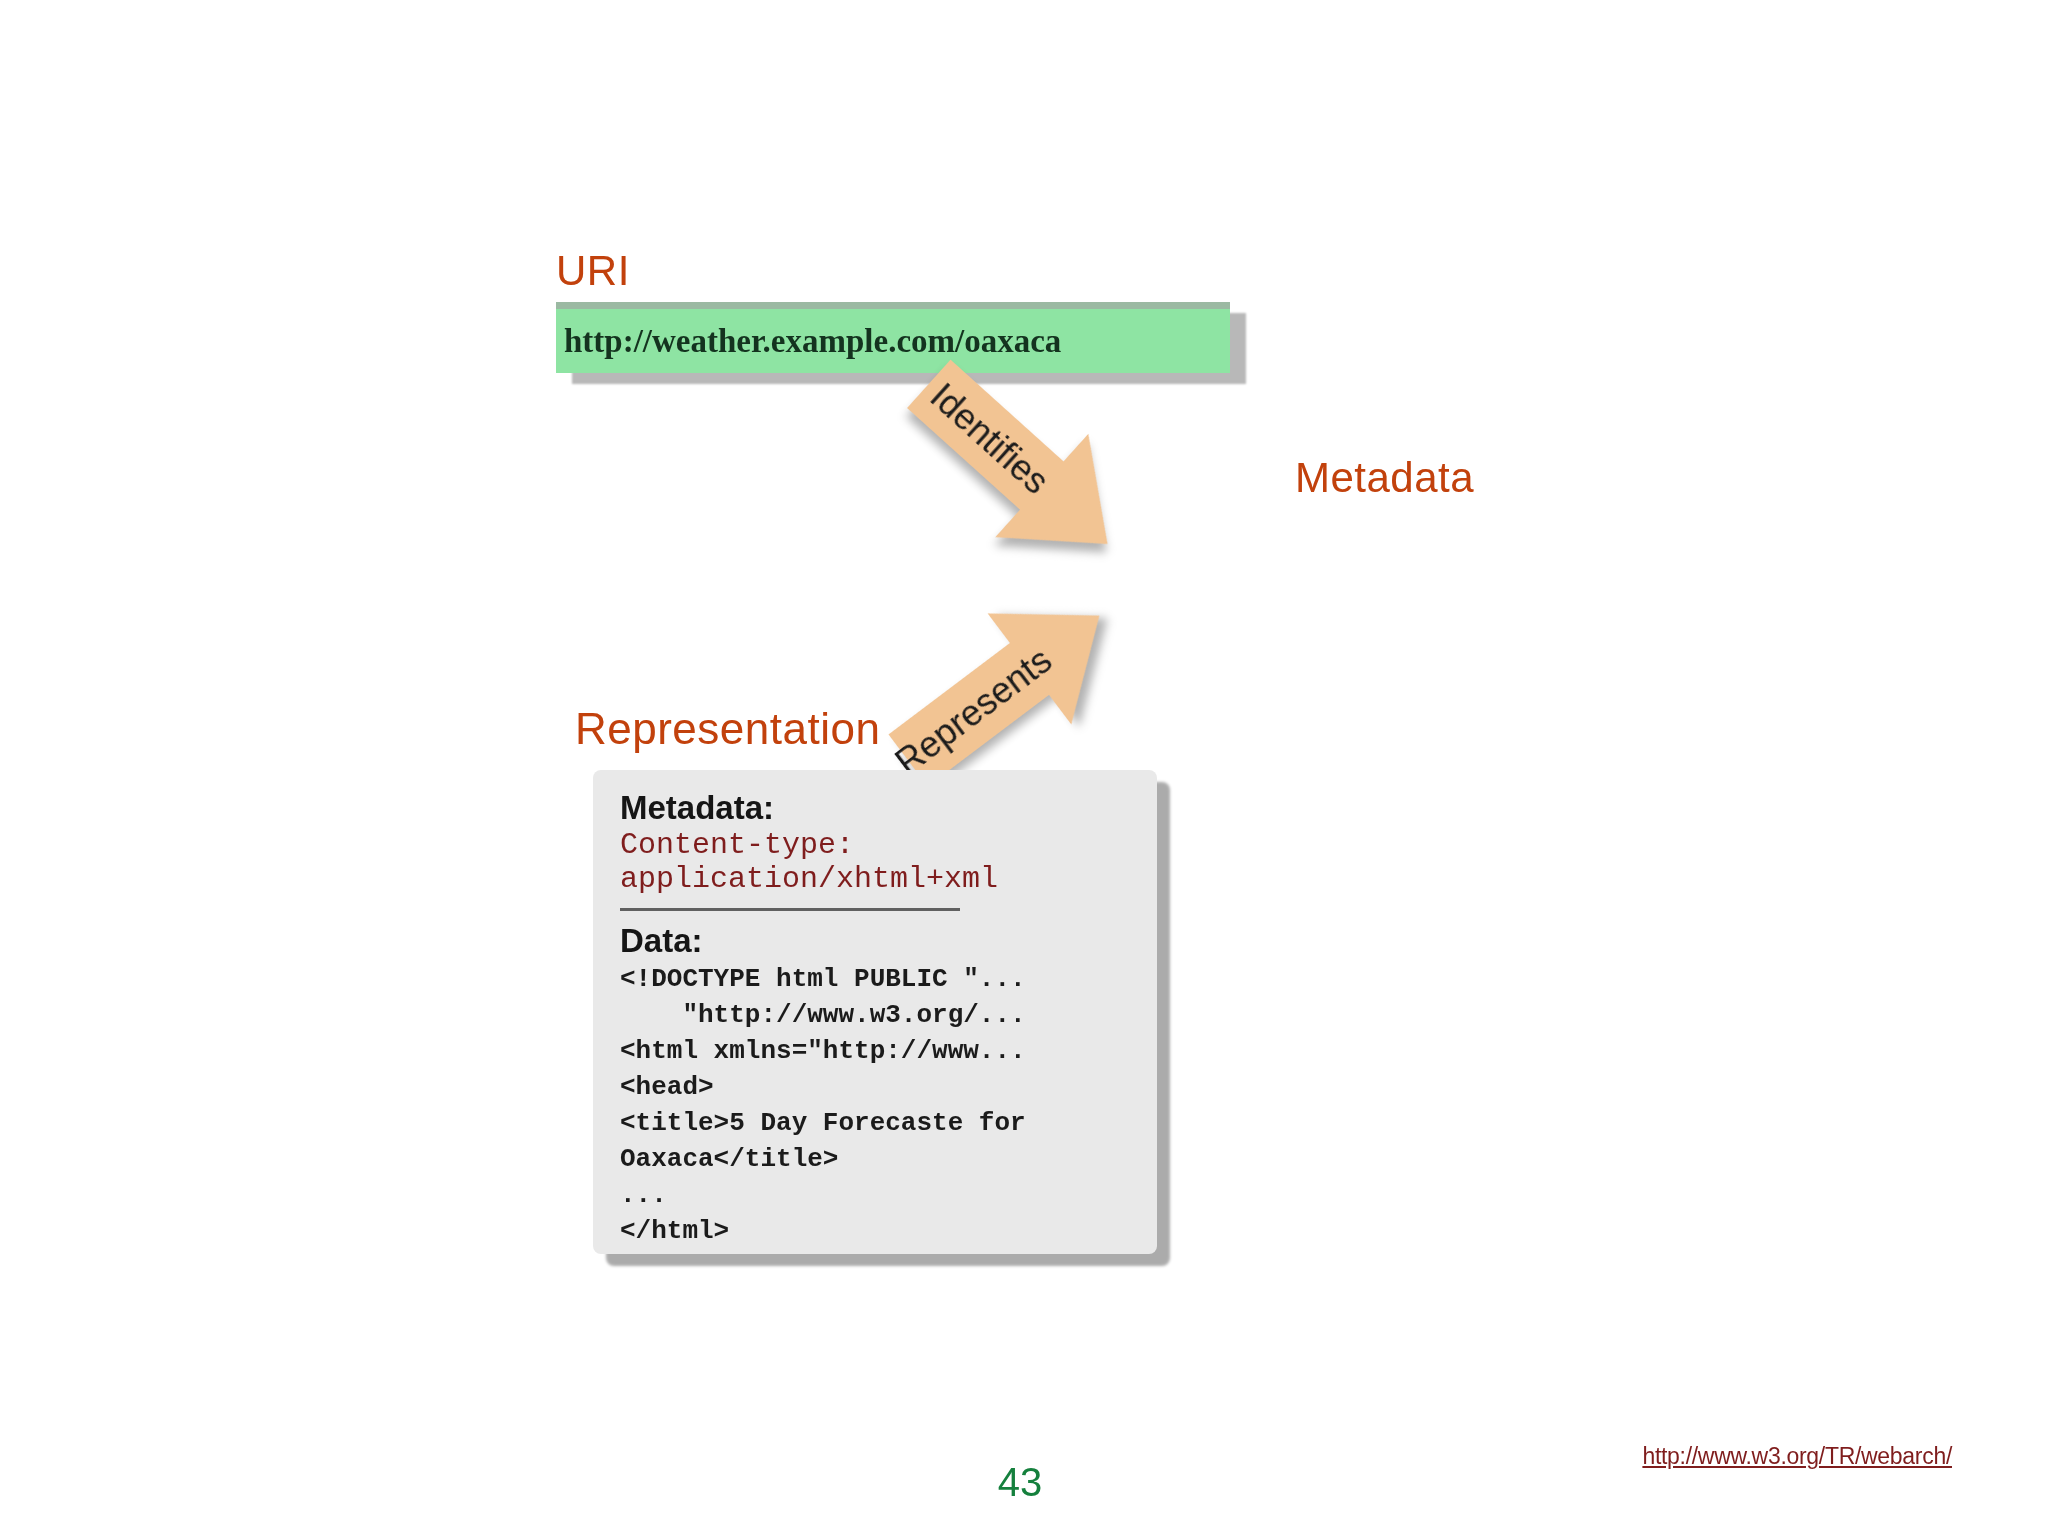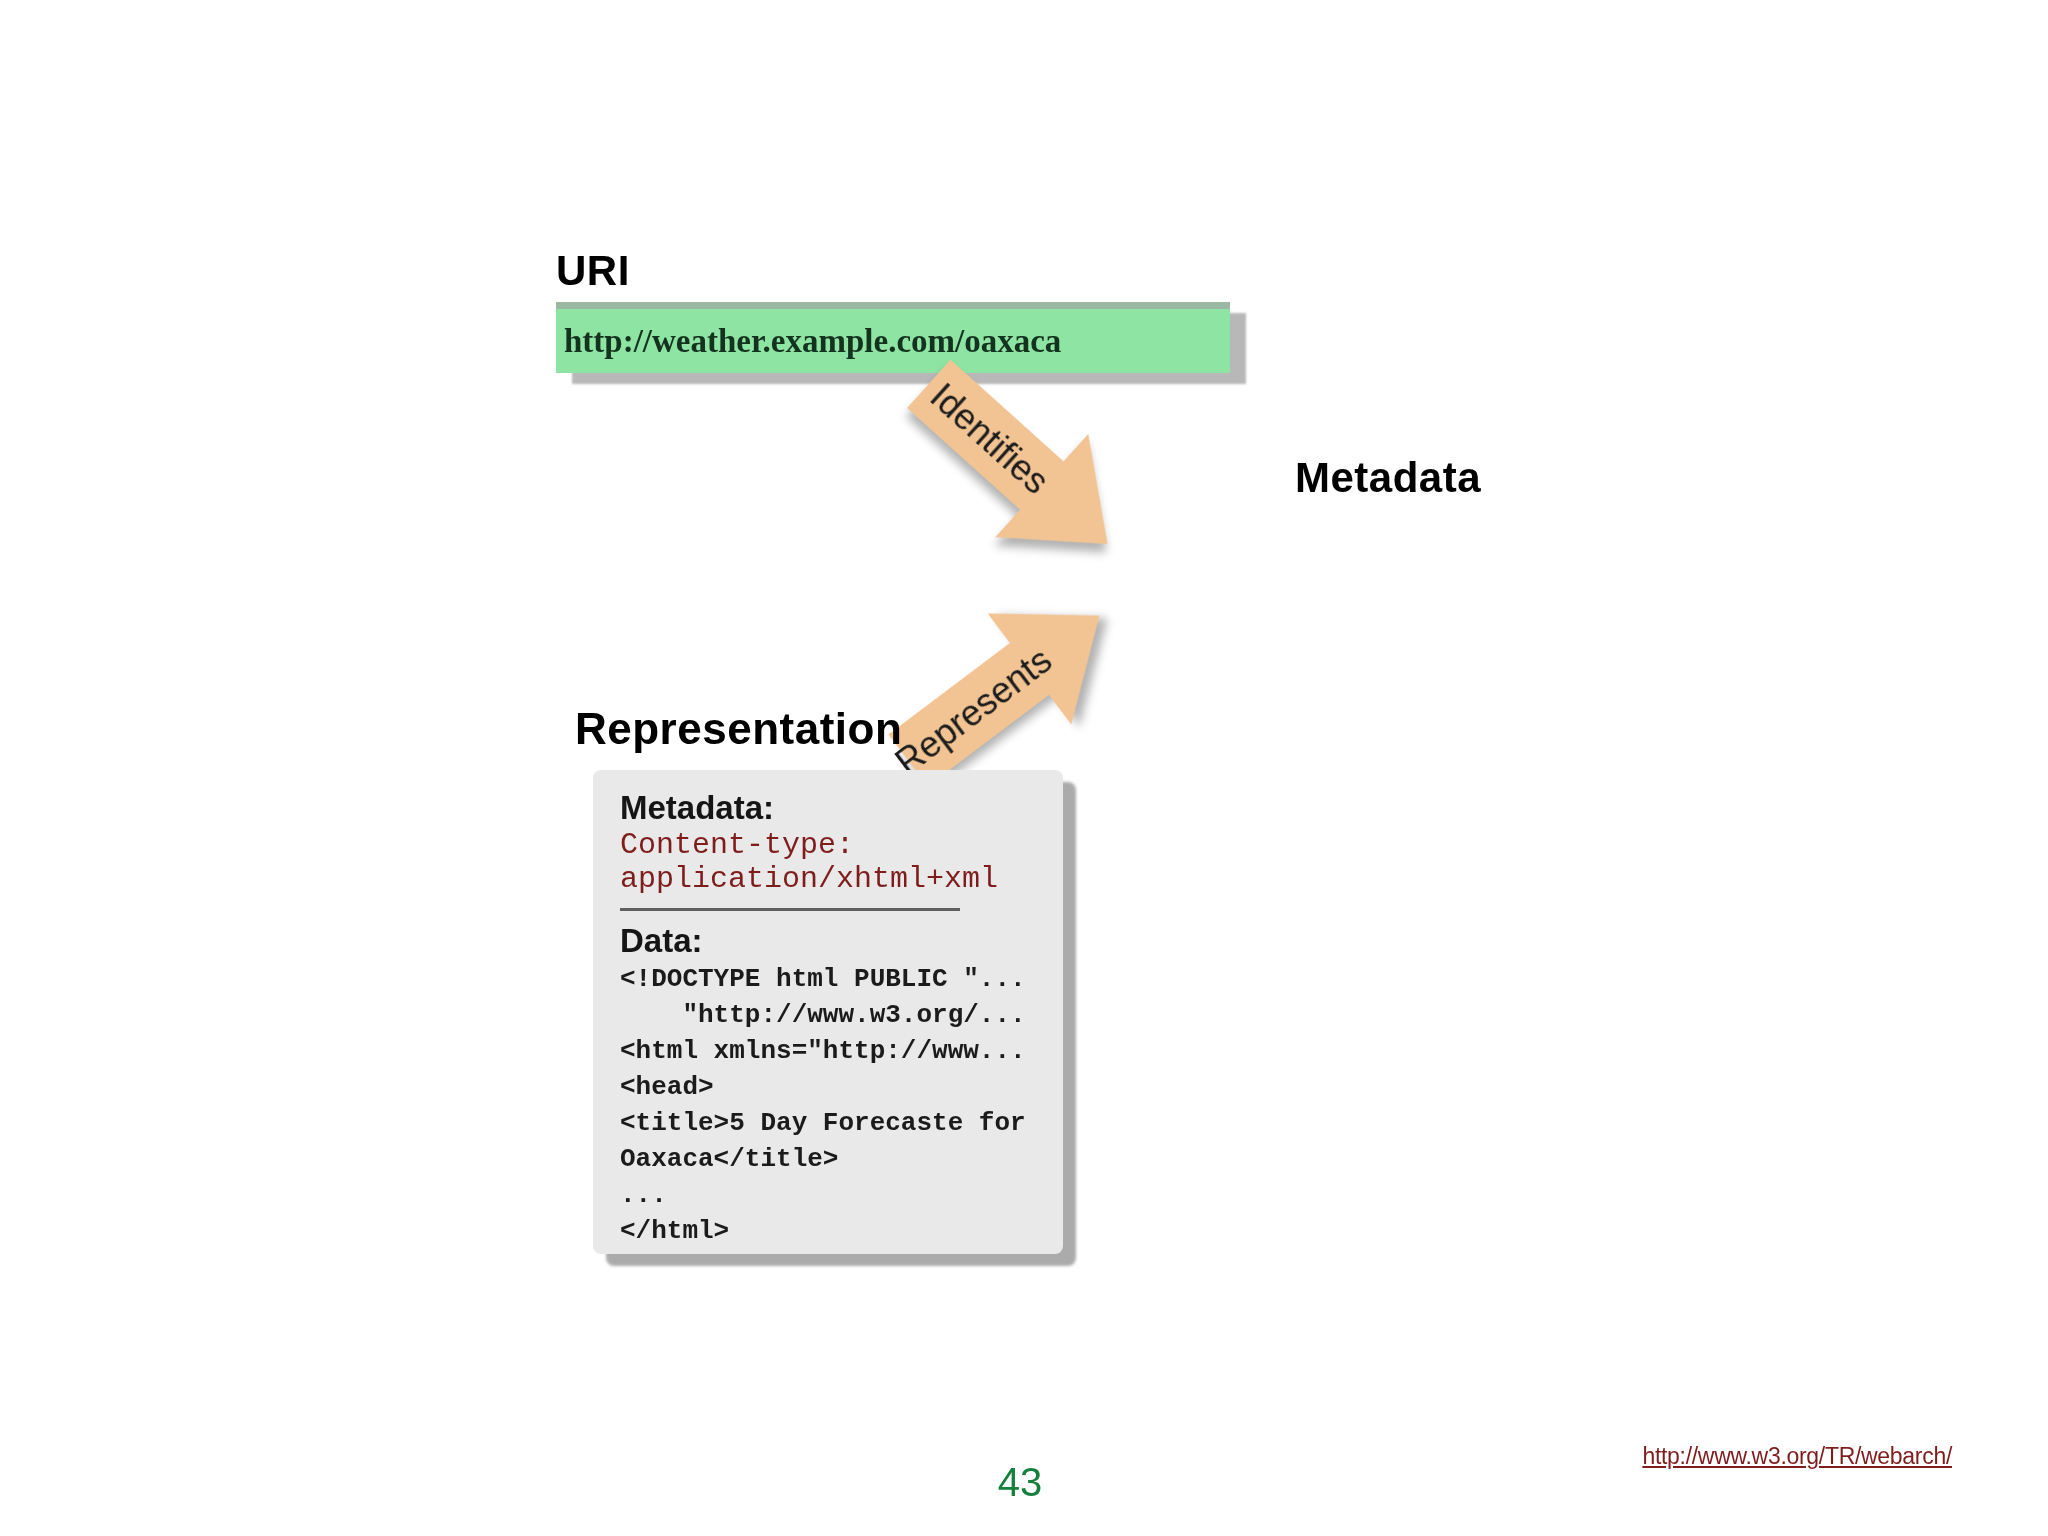--- a/index.html
+++ b/index.html
@@ -14,22 +14,22 @@
     height: 1536px;
     background: #ffffff;
     overflow: hidden;
   }
 
   
   .big-label {
     position: absolute;
     font-size: 42px;
     line-height: 46px;
-    color: #000000;
-    font-weight: 700;
+    color: #c2410c;
+    font-weight: 400;
     letter-spacing: 0.5px;
     white-space: nowrap;
   }
   #uri-label            { left: 556px;  top: 248px; }
   #resource-label       { left: 1295px; top: 455px; }
   #representation-label { left: 575px;  top: 706px; font-size: 44px; }
 
   
   .uri-box {
     position: absolute;
@@ -85,21 +85,21 @@
     font-weight: 600;
     font-size: 37px;
     color: #143c46;
     white-space: nowrap;
   }
 
   
   .rep-box {
     position: absolute;
     left: 593px; top: 770px;
-    width: 470px; height: 484px;
+    width: 564px; height: 484px;
     box-sizing: border-box;
     background: #e9e9e9;
     border-radius: 8px;
     box-shadow: 13px 12px 3px rgba(0,0,0,0.33);
     padding: 18px 16px 0 27px;
   }
   .rep-title {
     font-family: "Liberation Sans", sans-serif;
     font-weight: 700;
     font-size: 33px;

